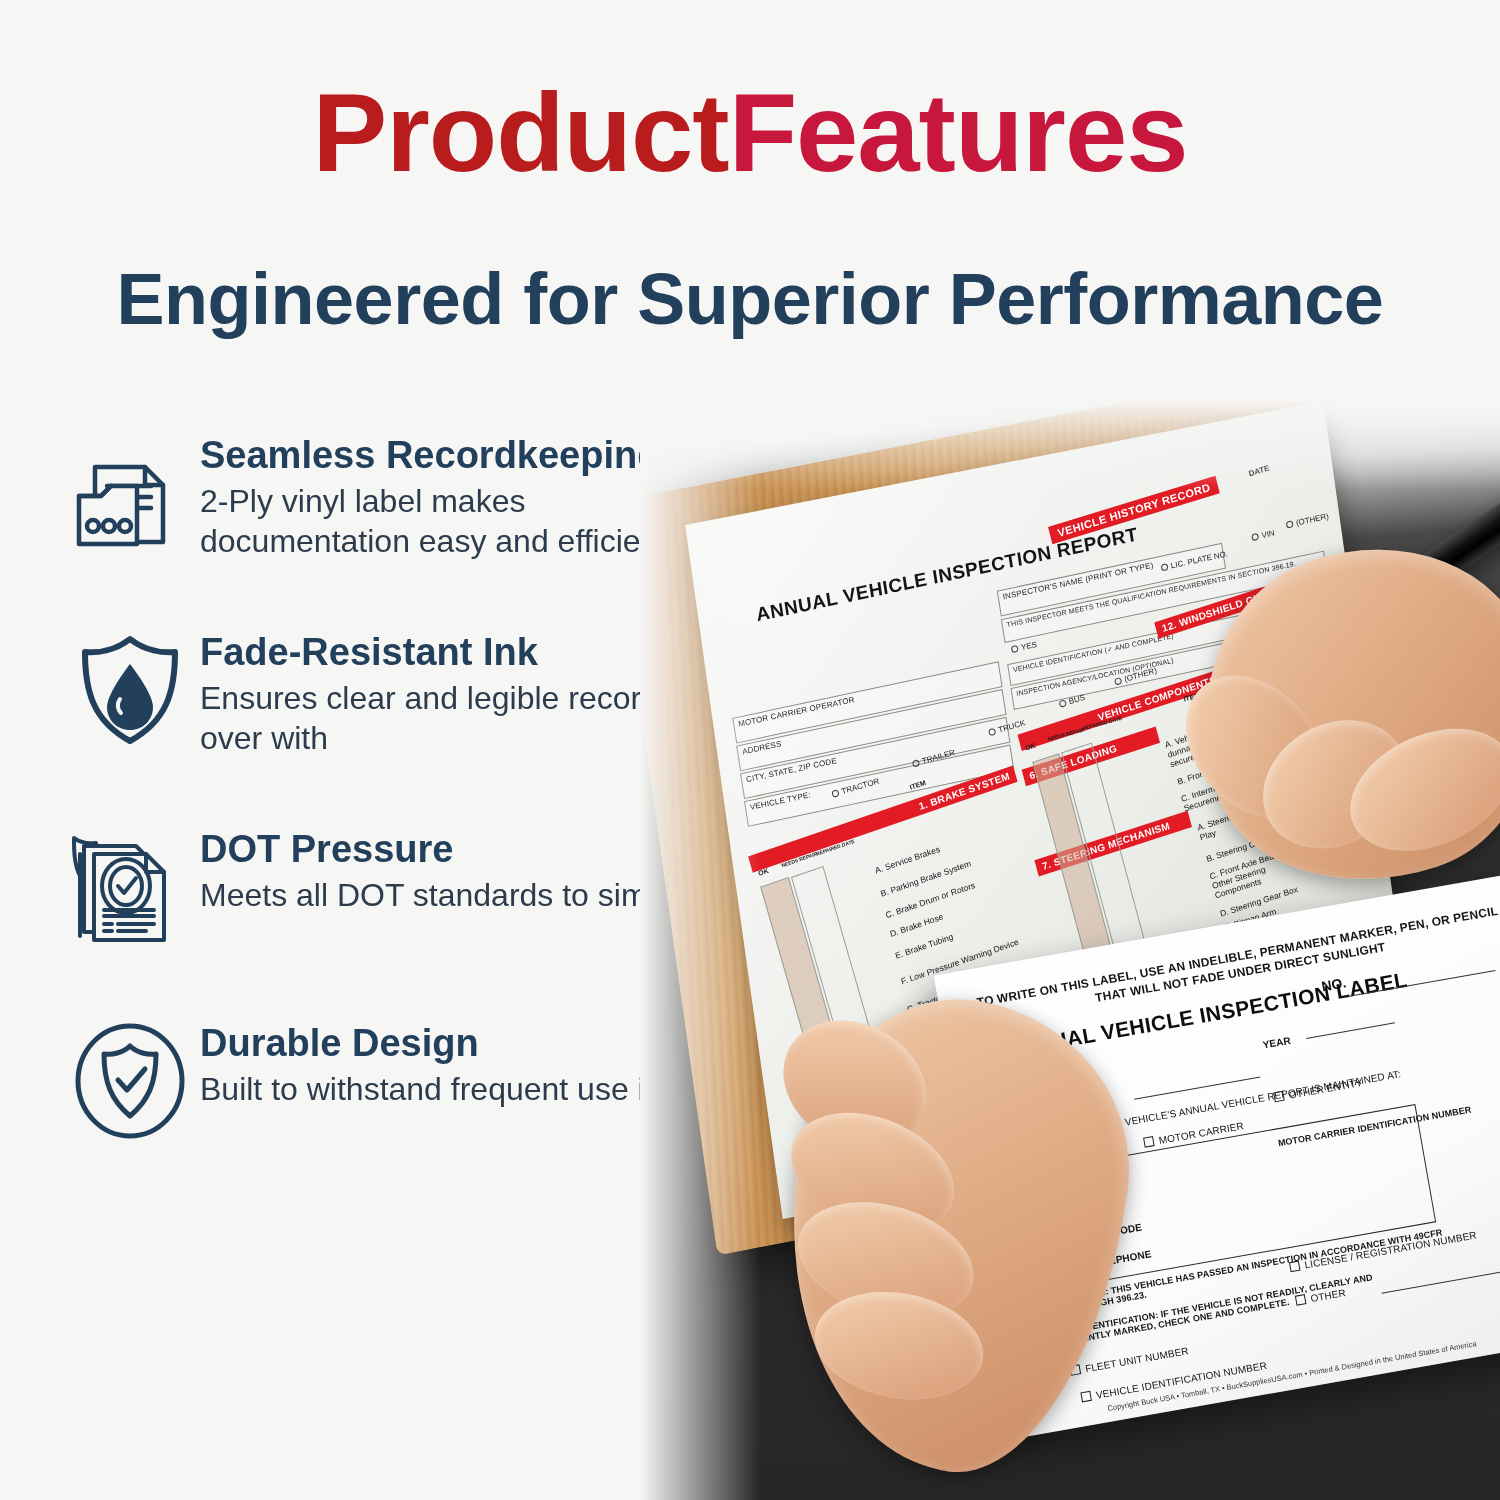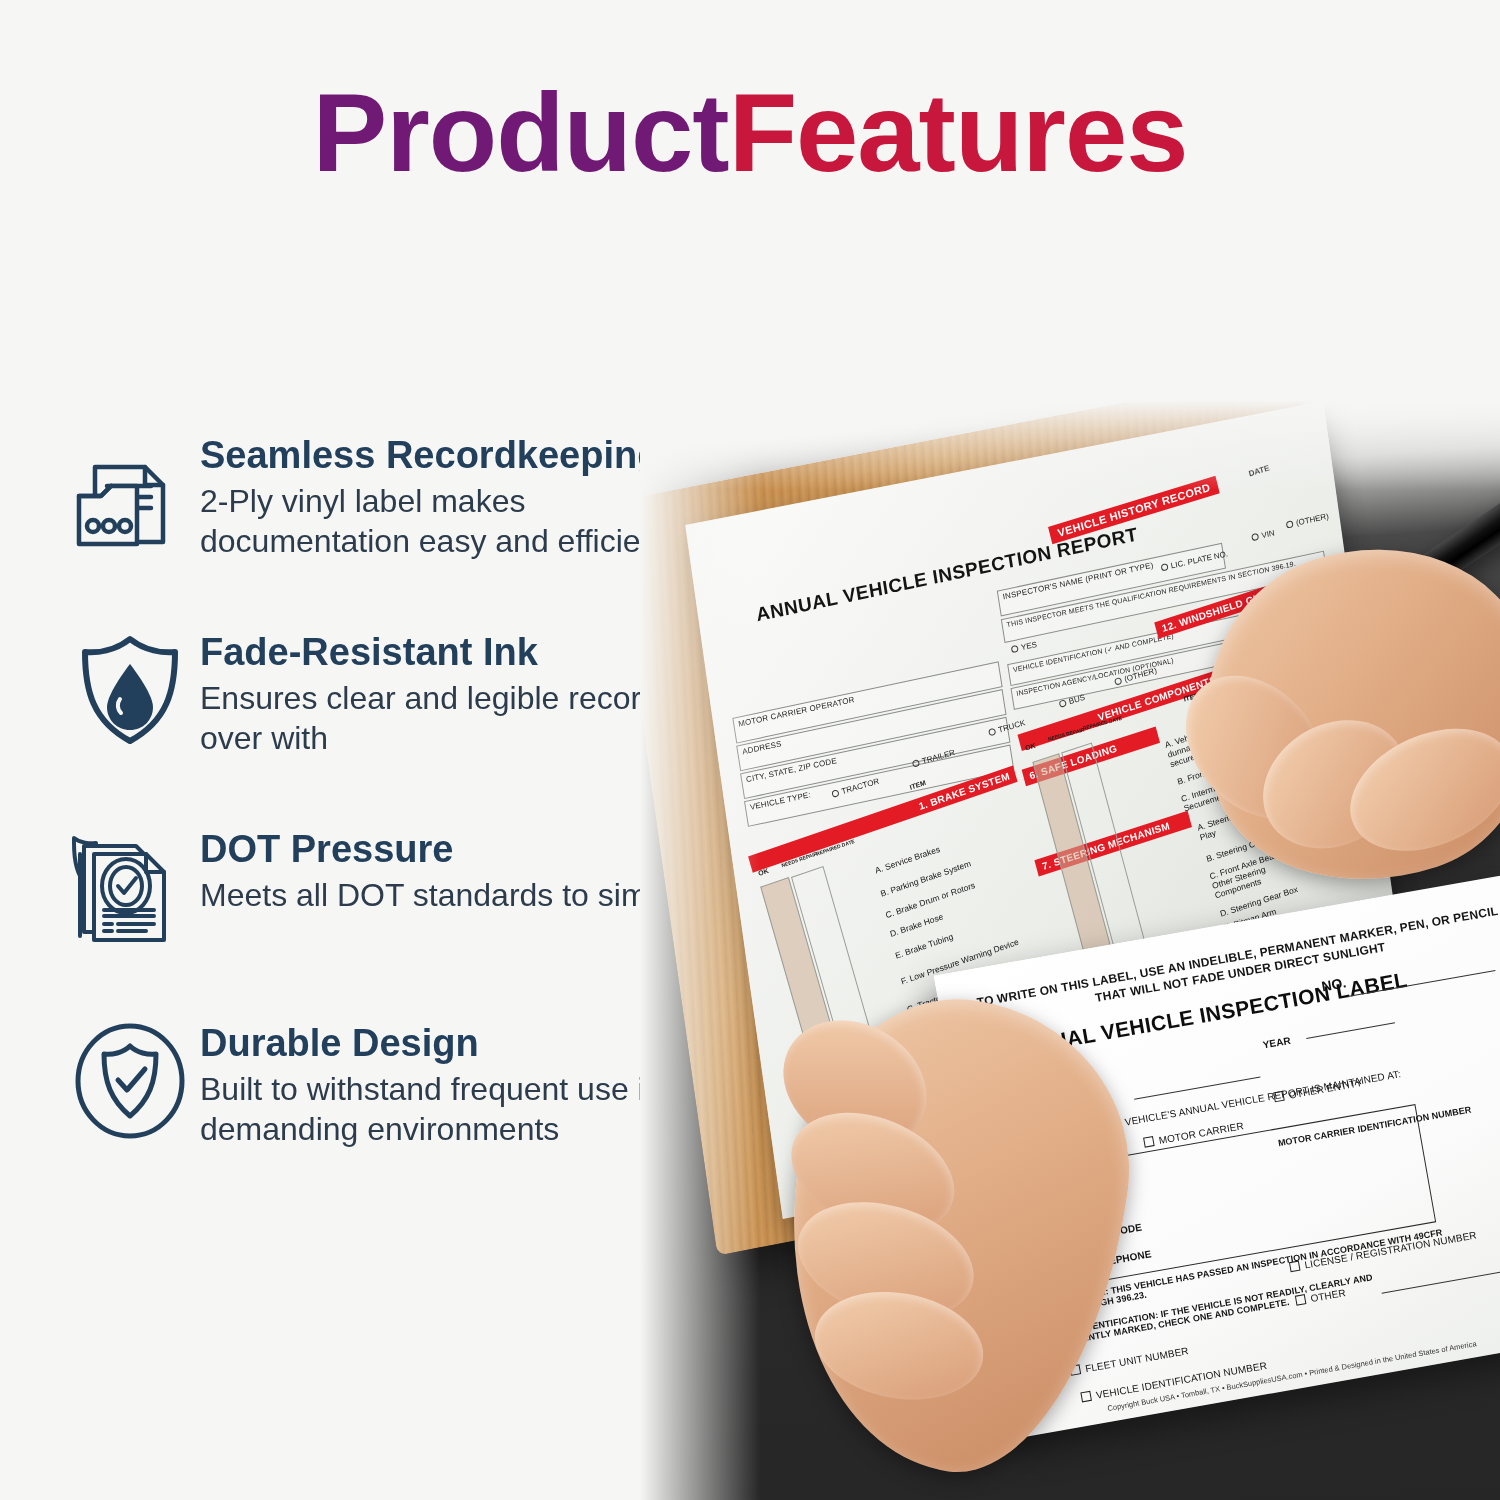--- a/index.html
+++ b/index.html
@@ -12,21 +12,21 @@
   .page { position: relative; width: 1500px; height: 1500px; background: #f6f6f5; }
 
   
   .title {
     position: absolute; top: 74px; left: 0; width: 1500px;
     text-align: center;
     font-size: 112px; font-weight: 700; line-height: 1.05;
     letter-spacing: -1px;
     white-space: nowrap;
   }
-  .title .w1 { color: #701a75; }
+  .title .w1 { color: #b91c1c; }
   .title .w2 { color: #c8173c; }
 
   .subtitle {
     position: absolute; top: 262px; left: 0; width: 1500px;
     text-align: center;
     color: #22405c;
     font-size: 72px; font-weight: 700; line-height: 1.05;
     letter-spacing: -0.5px;
     white-space: nowrap;
   }
@@ -184,20 +184,21 @@
   .fade-mask-top { left: 0; top: 0; width: 880px; height: 90px; background: linear-gradient(180deg, #f6f6f5 0%, rgba(246,246,245,0) 100%); }
 </style>
 </head>
 <body>
 
 <div class="page">
 
   <div class="title">
     <span class="w1">Product</span><span class="w2">Features</span>
   </div>
+  <div class="subtitle">Engineered for Superior Performance</div>
 
   <div class="features">
 
     <div class="feature">
       <div class="feat-icon">
         <svg width="118" height="118" viewBox="0 0 118 118">
           <g fill="none" stroke="#22405c" stroke-width="4.5" stroke-linejoin="round" stroke-linecap="round">
             <path d="M24 33 L74 33 L92 51 L92 108 L24 108 Z"></path>
             <path d="M74 33 L74 51 L92 51"></path>
             <path d="M36 52 H80 M36 63 H80 M36 74 H80 M36 85 H62"></path>
@@ -269,21 +270,20 @@
             <ellipse cx="59" cy="59" rx="52" ry="55"></ellipse>
             <path d="M59 24 C52 31 41 33 33 32 C33 60 40 78 59 94 C78 78 85 60 85 32 C77 33 66 31 59 24 Z"></path>
             <path d="M47 58 L56 68 L74 47"></path>
           </g>
         </svg>
       </div>
       <div class="feat-text">
         <div class="feat-title">Durable Design</div>
         <div class="feat-desc">
           <span>Built to withstand frequent use in</span><br>
-          <span>demanding environments</span>
         </div>
       </div>
     </div>
 
   </div>
 
   <div class="photo">
 
     <div class="ph-layer surface"></div>
     <div class="ph-layer darkwood"></div>

